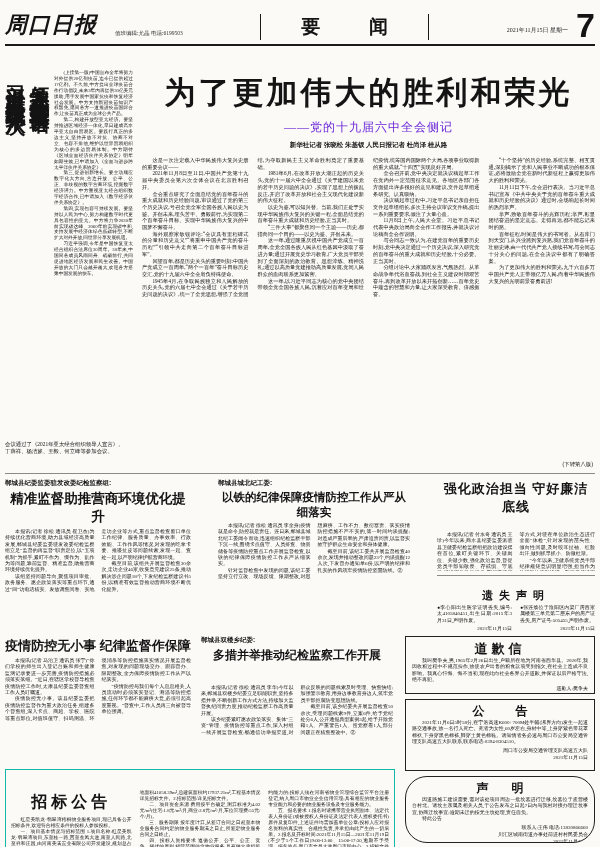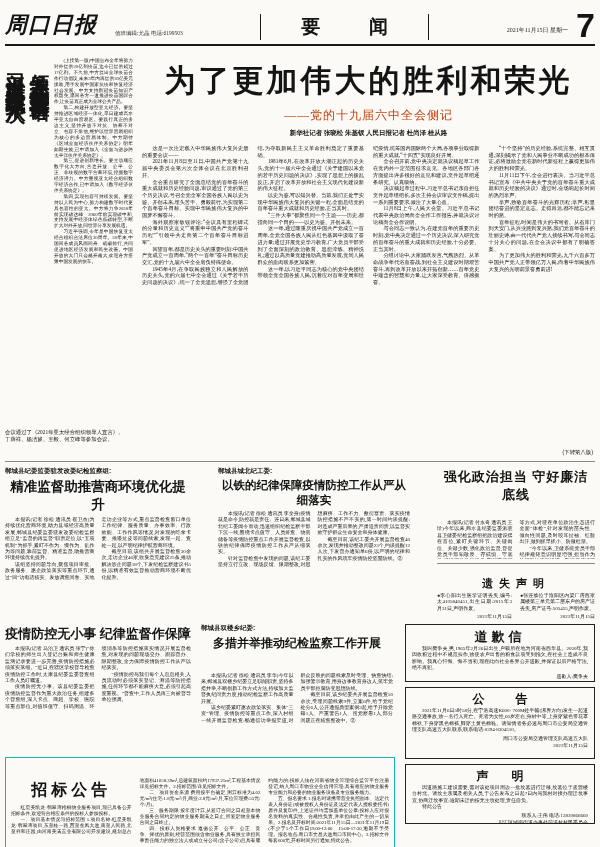--- a/index.html
+++ b/index.html
@@ -19,32 +19,32 @@
   .pub-date { font-size:6px; padding-bottom:5px; color:#222; }
   .page-no { font-size:34px; font-weight:bold; font-family:"Liberation Sans",sans-serif; line-height:0.85; }
 
   
   .para { text-indent:2em; text-align:justify; }
   .smalltxt .para { font-size:5px; line-height:6.4px; }
   .kicker { font-family:"Liberation Sans",sans-serif; font-weight:bold; font-size:6.5px; margin-bottom:2px; }
   .headline { font-family:"Liberation Sans",sans-serif; font-weight:bold; text-align:center; }
 
   
-  .top-band { display:flex; gap:9px; margin-top:12px; height:398px;justify-content:center; }
+  .top-band { display:flex; gap:9px; margin-top:24px; height:398px;justify-content:center; }
   .lead-left { width:128px; display:flex; flex-direction:column; }
   .lead-top { display:flex; gap:4px; height:368px; overflow:hidden; }
   .vhead { display:flex; gap:3px; }
   .vcol { writing-mode:vertical-rl; font-family:"Liberation Sans",sans-serif; font-weight:bold; font-size:20px; line-height:1.05; letter-spacing:2px; height:368px; }
   .lead-body { flex:1; overflow:hidden; }
   .lead-body .para { font-size:4.7px; line-height:5.9px; }
   .lead-foot { margin-top:3px; font-size:5.4px; line-height:6.8px; }
 
   .main-art { flex:1; display:flex; flex-direction:column; }
   .main-hl { font-size:31px; letter-spacing:3px; margin-top:2px; }
-  .main-sub { text-align:center; font-size:12px; color:#c2410c; margin-top:5px; letter-spacing:1px; }
+  .main-sub { text-align:center; font-size:12px; color:#6d28d9; margin-top:5px; letter-spacing:1px; }
   .main-byline { text-align:center; font-size:6.5px; font-weight:bold; margin-top:5px; }
   .main-cols { margin-top:7px; column-count:4; column-gap:9px; height:318px; overflow:hidden; position:relative; }
   .main-cols .para { font-size:5.2px; line-height:6.7px; }
   .turn-note { position:absolute; right:2px; bottom:0; font-size:5.4px; background:#fbfaf7; padding-left:4px; }
 
   
   .mid-band { display:flex; gap:27px; border-top:1px solid #8a8a8a; margin-top:5px; padding-top:5px; height:158px; }
   .art { overflow:hidden; }
   .cols2 { column-count:2; column-gap:7px; overflow:hidden; }
   .art-a { width:186px; }
@@ -81,21 +81,21 @@
   .bottom-right { flex:1; display:flex; flex-direction:column; gap:5px; }
   .notice-box { border:1px solid #222; padding:3px 6px 4px; overflow:hidden; }
   .notice-title { text-align:center; font-weight:bold; font-family:"Liberation Serif",serif; }
   .apology-title { font-size:13px; letter-spacing:4px; }
   .gg-title { font-size:12px; letter-spacing:14px; padding-left:14px; }
   .sm-title { font-size:12px; letter-spacing:10px; padding-left:10px; }
   .notice-box .para { font-size:5px; line-height:6.4px; }
   .sign { font-size:5px; text-align:right; margin-top:1px; }
   .apology { height:58px; }
   .gonggao { height:72px; }
-  .shengming { height:60px; }
+  .shengming { height:67px;border-radius:22px; }
 </style>
 </head>
 <body>
 
 <div class="page">
 
   <div class="hdr">
     <div class="masthead-wrap">
       <div class="masthead">周口日报</div>
       <div class="masthead-info">值班编辑:尤晶  电话:6199503</div>

